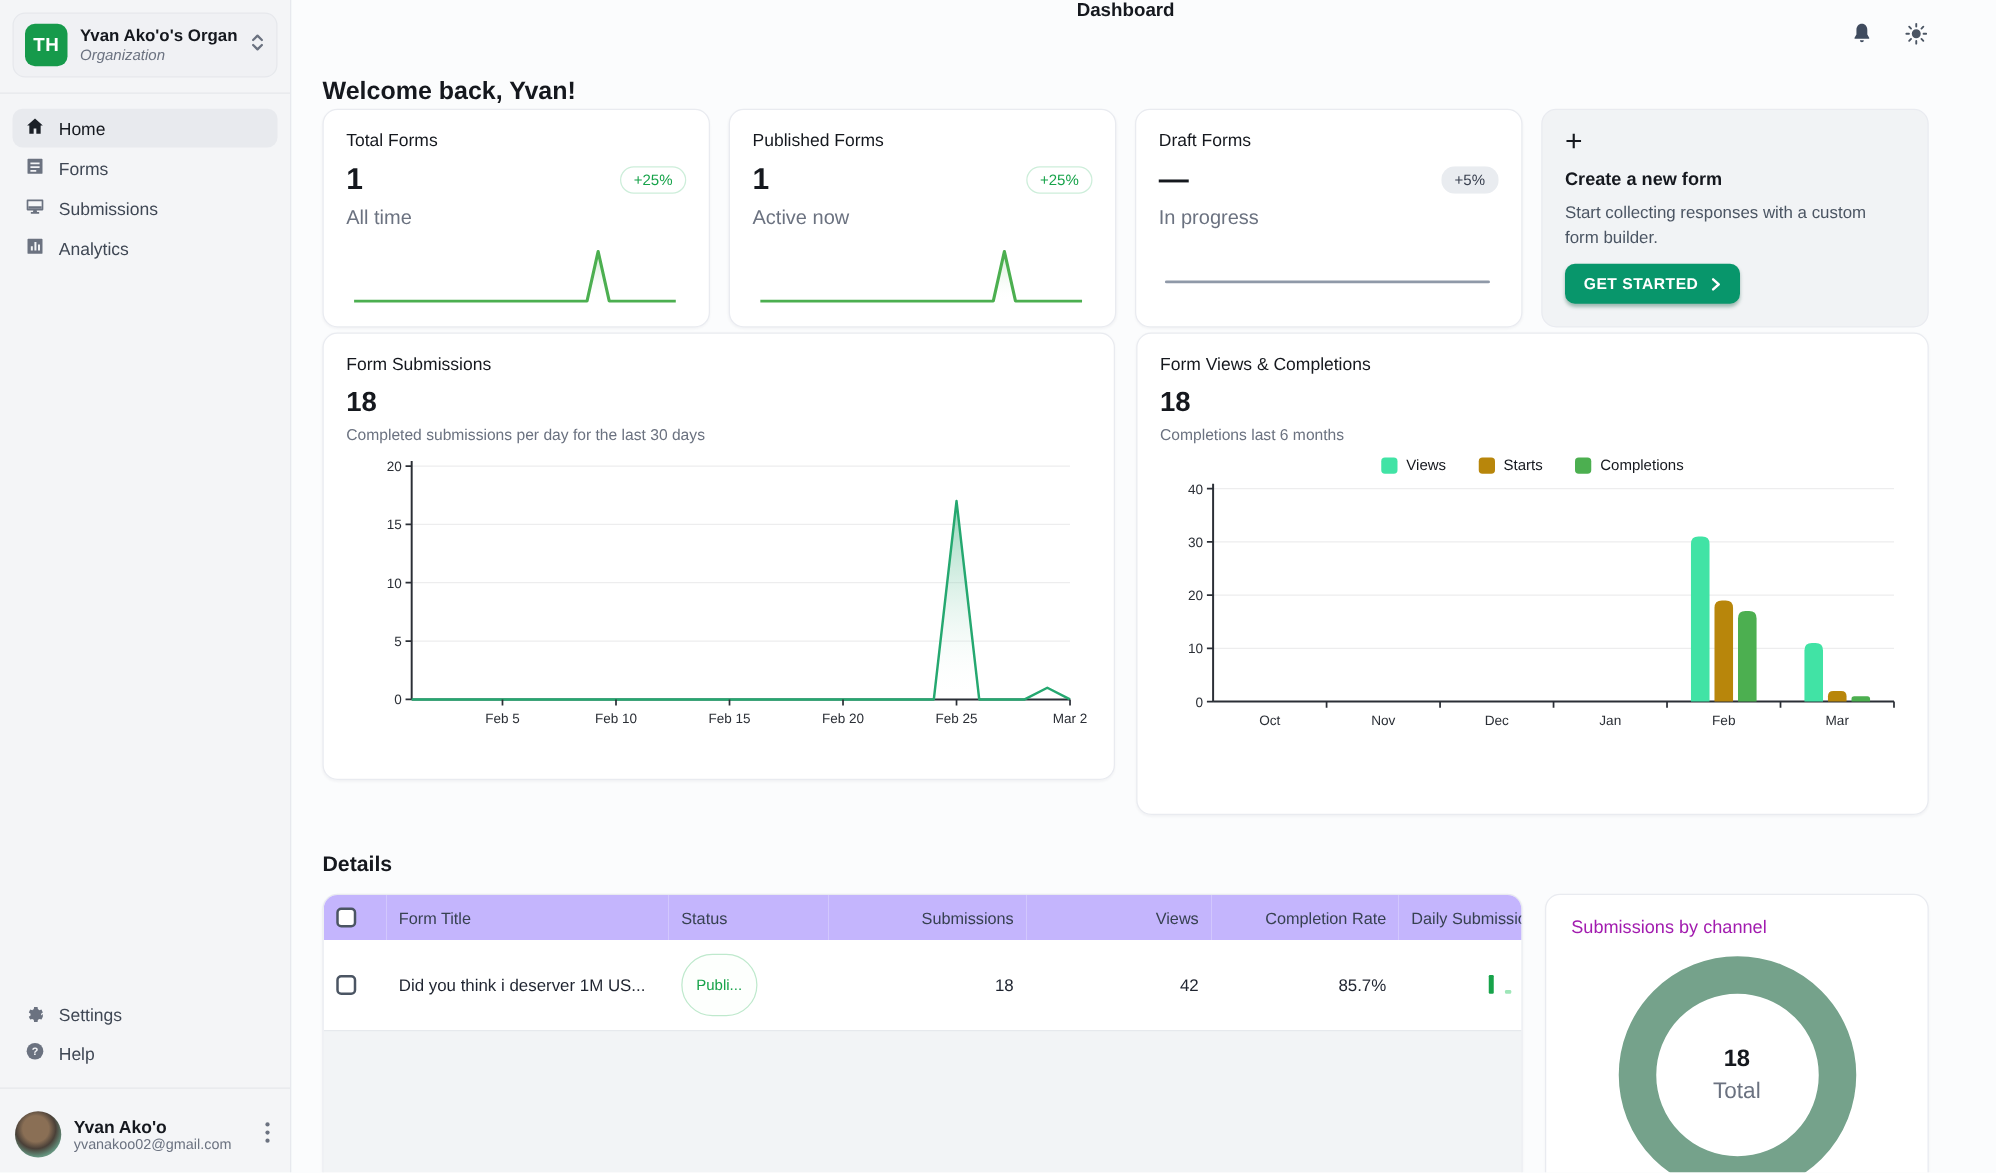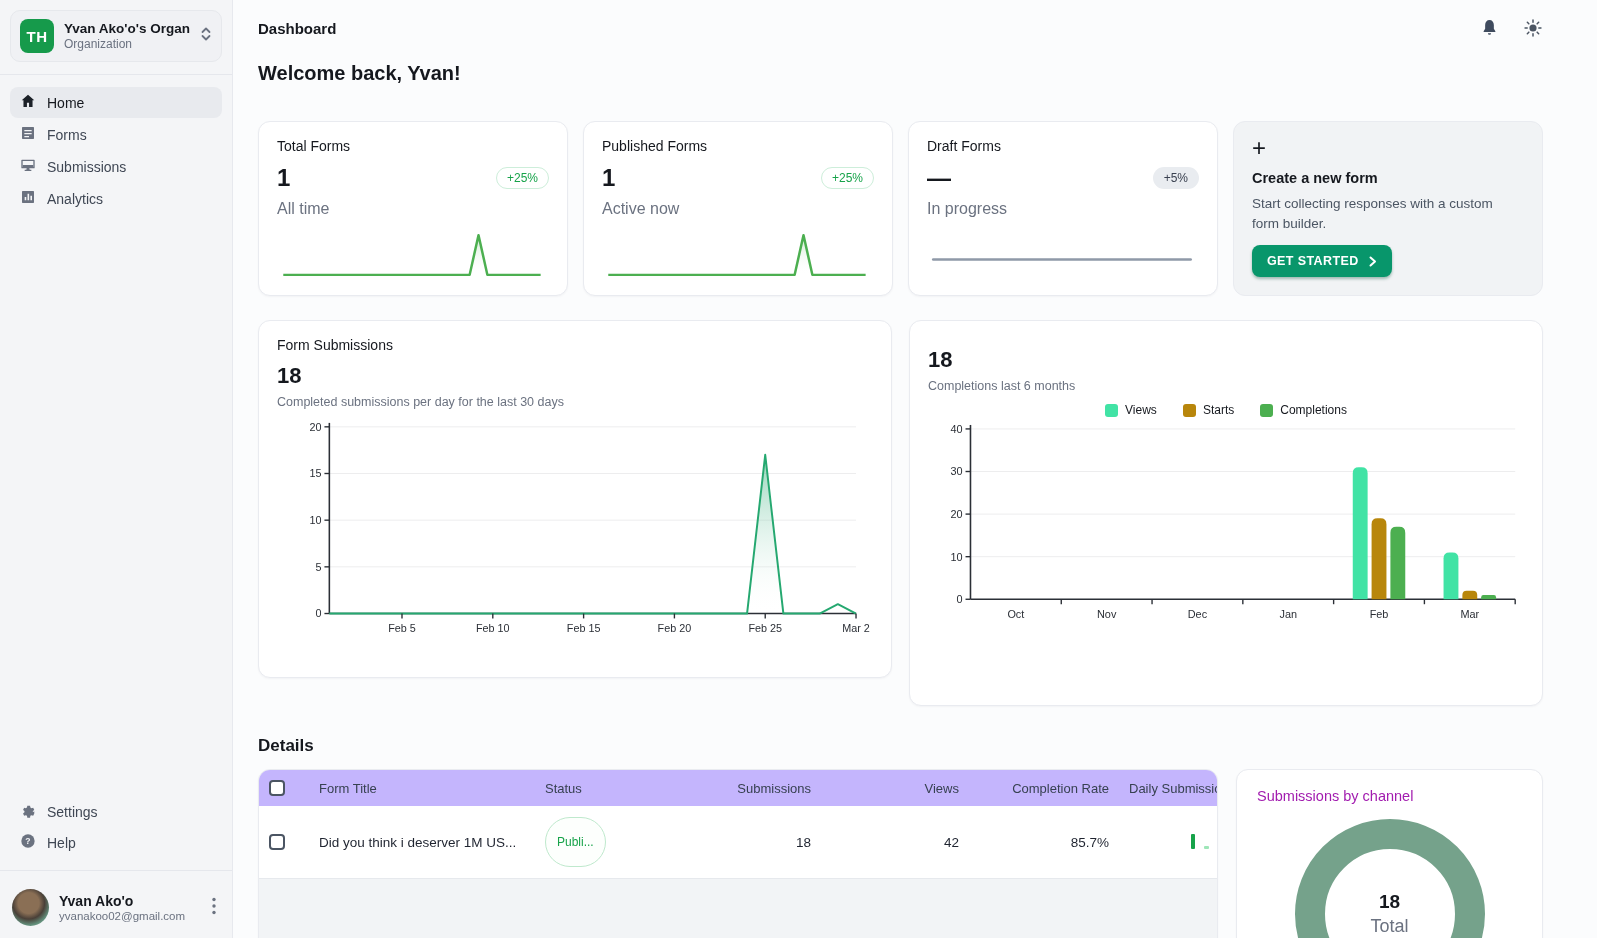--- a/index.html
+++ b/index.html
@@ -17,21 +17,21 @@
     display:flex; align-items:center; gap:10px; background:#f0f1f4;
     border:1px solid #e6e8ec; border-radius:10px; padding:8px 9px; cursor:pointer;
   }
   .org-logo {
     width:34px; height:34px; border-radius:8px; background:#169a4b; color:#fff;
     font-weight:bold; font-size:15px; display:flex; align-items:center; justify-content:center;
     letter-spacing:.5px;
   }
   .org-meta { flex:1; min-width:0; }
   .org-name { font-size:13.5px; font-weight:bold; color:#15181e; white-space:nowrap; overflow:hidden; }
-  .org-type { font-size:12px; color:#6b7280; margin-top:1px; }
+  .org-type { font-size:12px; color:#6b7280; margin-top:1px;font-style:italic; }
   .sb-divider { height:1px; background:#e5e7ec; margin:12px -10px; }
   .nav { display:flex; flex-direction:column; gap:1px; }
   .nav-item {
     display:flex; align-items:center; gap:11px; height:31px; padding:0 10px;
     border-radius:8px; font-size:14px; color:#3f4754; cursor:pointer;
   }
   .nav-item.active { background:#e8eaee; color:#15181e; }
   .nav-item svg { flex:none; }
   .sb-bottom { margin-top:auto; }
   .user-row { display:flex; align-items:center; gap:10px; padding:6px 2px 2px; }
@@ -39,27 +39,27 @@
     width:37px; height:37px; border-radius:50%;
     background:radial-gradient(circle at 45% 38%, #8a6f55 0 34%, #4a4038 52%, #62907c 72%, #b7c9ad 100%);
     flex:none;
   }
   .user-meta { flex:1; min-width:0; }
   .user-name { font-size:14px; font-weight:bold; color:#15181e; }
   .user-email { font-size:11.5px; color:#6b7280; margin-top:1px; white-space:nowrap; }
   .kebab { color:#6b7280; font-size:15px; letter-spacing:0; cursor:pointer; padding:2px 4px; }
   
   .main { flex:1; height:938px; overflow:hidden; padding:0 54px 0 25px; }
-  .topbar { height:56px; display:flex; align-items:center; }
+  .topbar { height:56px; display:flex; align-items:center;flex-direction:column; }
   .topbar-title { font-size:15px; font-weight:bold; }
   .topbar-icons { margin-left:auto; display:flex; align-items:center; gap:24px; }
   .icon-btn { cursor:pointer; display:flex; align-items:center; justify-content:center; }
   .welcome { font-size:20px; font-weight:bold; margin-top:6px; }
   
-  .stats-grid { display:grid; grid-template-columns:repeat(4,1fr); gap:15px; margin-top:36px; }
+  .stats-grid { display:grid; grid-template-columns:repeat(4,1fr); gap:15px; margin-top:2px; }
   .card {
     background:#fff; border:1px solid #e9ebf0; border-radius:12px;
     box-shadow:0 1px 2px rgba(16,24,40,.04);
   }
   .stat-card { height:175px; padding:16px 18px 12px; display:flex; flex-direction:column; }
   .stat-title { font-size:14px; color:#15181e; }
   .stat-valrow { display:flex; align-items:center; margin-top:10px; }
   .stat-value { font-size:24px; font-weight:bold; }
   .badge {
     margin-left:auto; font-size:12px; padding:3px 10px; border-radius:999px;
@@ -72,21 +72,21 @@
   .plus-glyph { font-size:24px; font-weight:400; color:#15181e; line-height:1; }
   .create-title { font-size:14.5px; font-weight:bold; margin-top:10px; }
   .create-desc { font-size:13.5px; color:#4b5563; margin-top:8px; line-height:1.45; width:92%; }
   .get-started {
     margin-top:12px; display:inline-flex; align-items:center; gap:10px;
     background:#08966b; color:#fff; border:none; border-radius:8px;
     font-family:inherit; font-size:12.5px; font-weight:bold; letter-spacing:.4px;
     padding:9px 15px; cursor:pointer; box-shadow:0 2px 3px rgba(5,80,55,.35);text-align:center;
   }
   
-  .charts-grid { display:grid; grid-template-columns:1fr 1fr; gap:17px; margin-top:24px; align-items:start; }
+  .charts-grid { display:grid; grid-template-columns:1fr 1fr; gap:17px; margin-top:4px; align-items:start; }
   .chart-card { padding:16px 18px; }
   .chart-card h3 { font-size:14px; font-weight:400; color:#15181e; }
   .chart-metric { font-size:22px; font-weight:bold; margin-top:10px; }
   .chart-sub { font-size:12.5px; color:#6b7280; margin-top:6px; }
   .legend { display:flex; justify-content:center; gap:26px; margin-top:10px; }
   .legend-item { display:flex; align-items:center; gap:7px; font-size:12px; color:#15181e; }
   .legend-swatch { width:13px; height:13px; border-radius:3px; }
   #line-chart { width:100%; height:226px; margin-top:8px; display:block; }
   #bar-chart { width:100%; height:206px; margin-top:4px; display:block; }
   
@@ -334,20 +334,21 @@
           <text x="304.7586206896552" y="219" text-anchor="middle" font-size="11" fill="#2b2f36" font-weight="400">Feb 15</text>
           <line x1="397.17241379310343" y1="200" x2="397.17241379310343" y2="205" stroke="#2b2f36" stroke-width="1.4"></line>
           <text x="397.17241379310343" y="219" text-anchor="middle" font-size="11" fill="#2b2f36" font-weight="400">Feb 20</text>
           <line x1="489.58620689655174" y1="200" x2="489.58620689655174" y2="205" stroke="#2b2f36" stroke-width="1.4"></line>
           <text x="489.58620689655174" y="219" text-anchor="middle" font-size="11" fill="#2b2f36" font-weight="400">Feb 25</text>
           <line x1="582" y1="200" x2="582" y2="205" stroke="#2b2f36" stroke-width="1.4"></line>
           <text x="582" y="219" text-anchor="middle" font-size="11" fill="#2b2f36" font-weight="400">Mar 2</text>
         </svg>
     </div>
     <div class="card chart-card" style="height:386px;">
+      <h3>Form Views &amp; Completions</h3>
       <div class="chart-metric">18</div>
       <div class="chart-sub">Completions last 6 months</div>
       <div class="legend" id="bar-legend">
           <div class="legend-item">
             <span class="legend-swatch" style="background: rgb(65, 227, 165);"></span>
             <span>Views</span>
           </div>
           <div class="legend-item">
             <span class="legend-swatch" style="background: rgb(184, 134, 11);"></span>
             <span>Starts</span>

